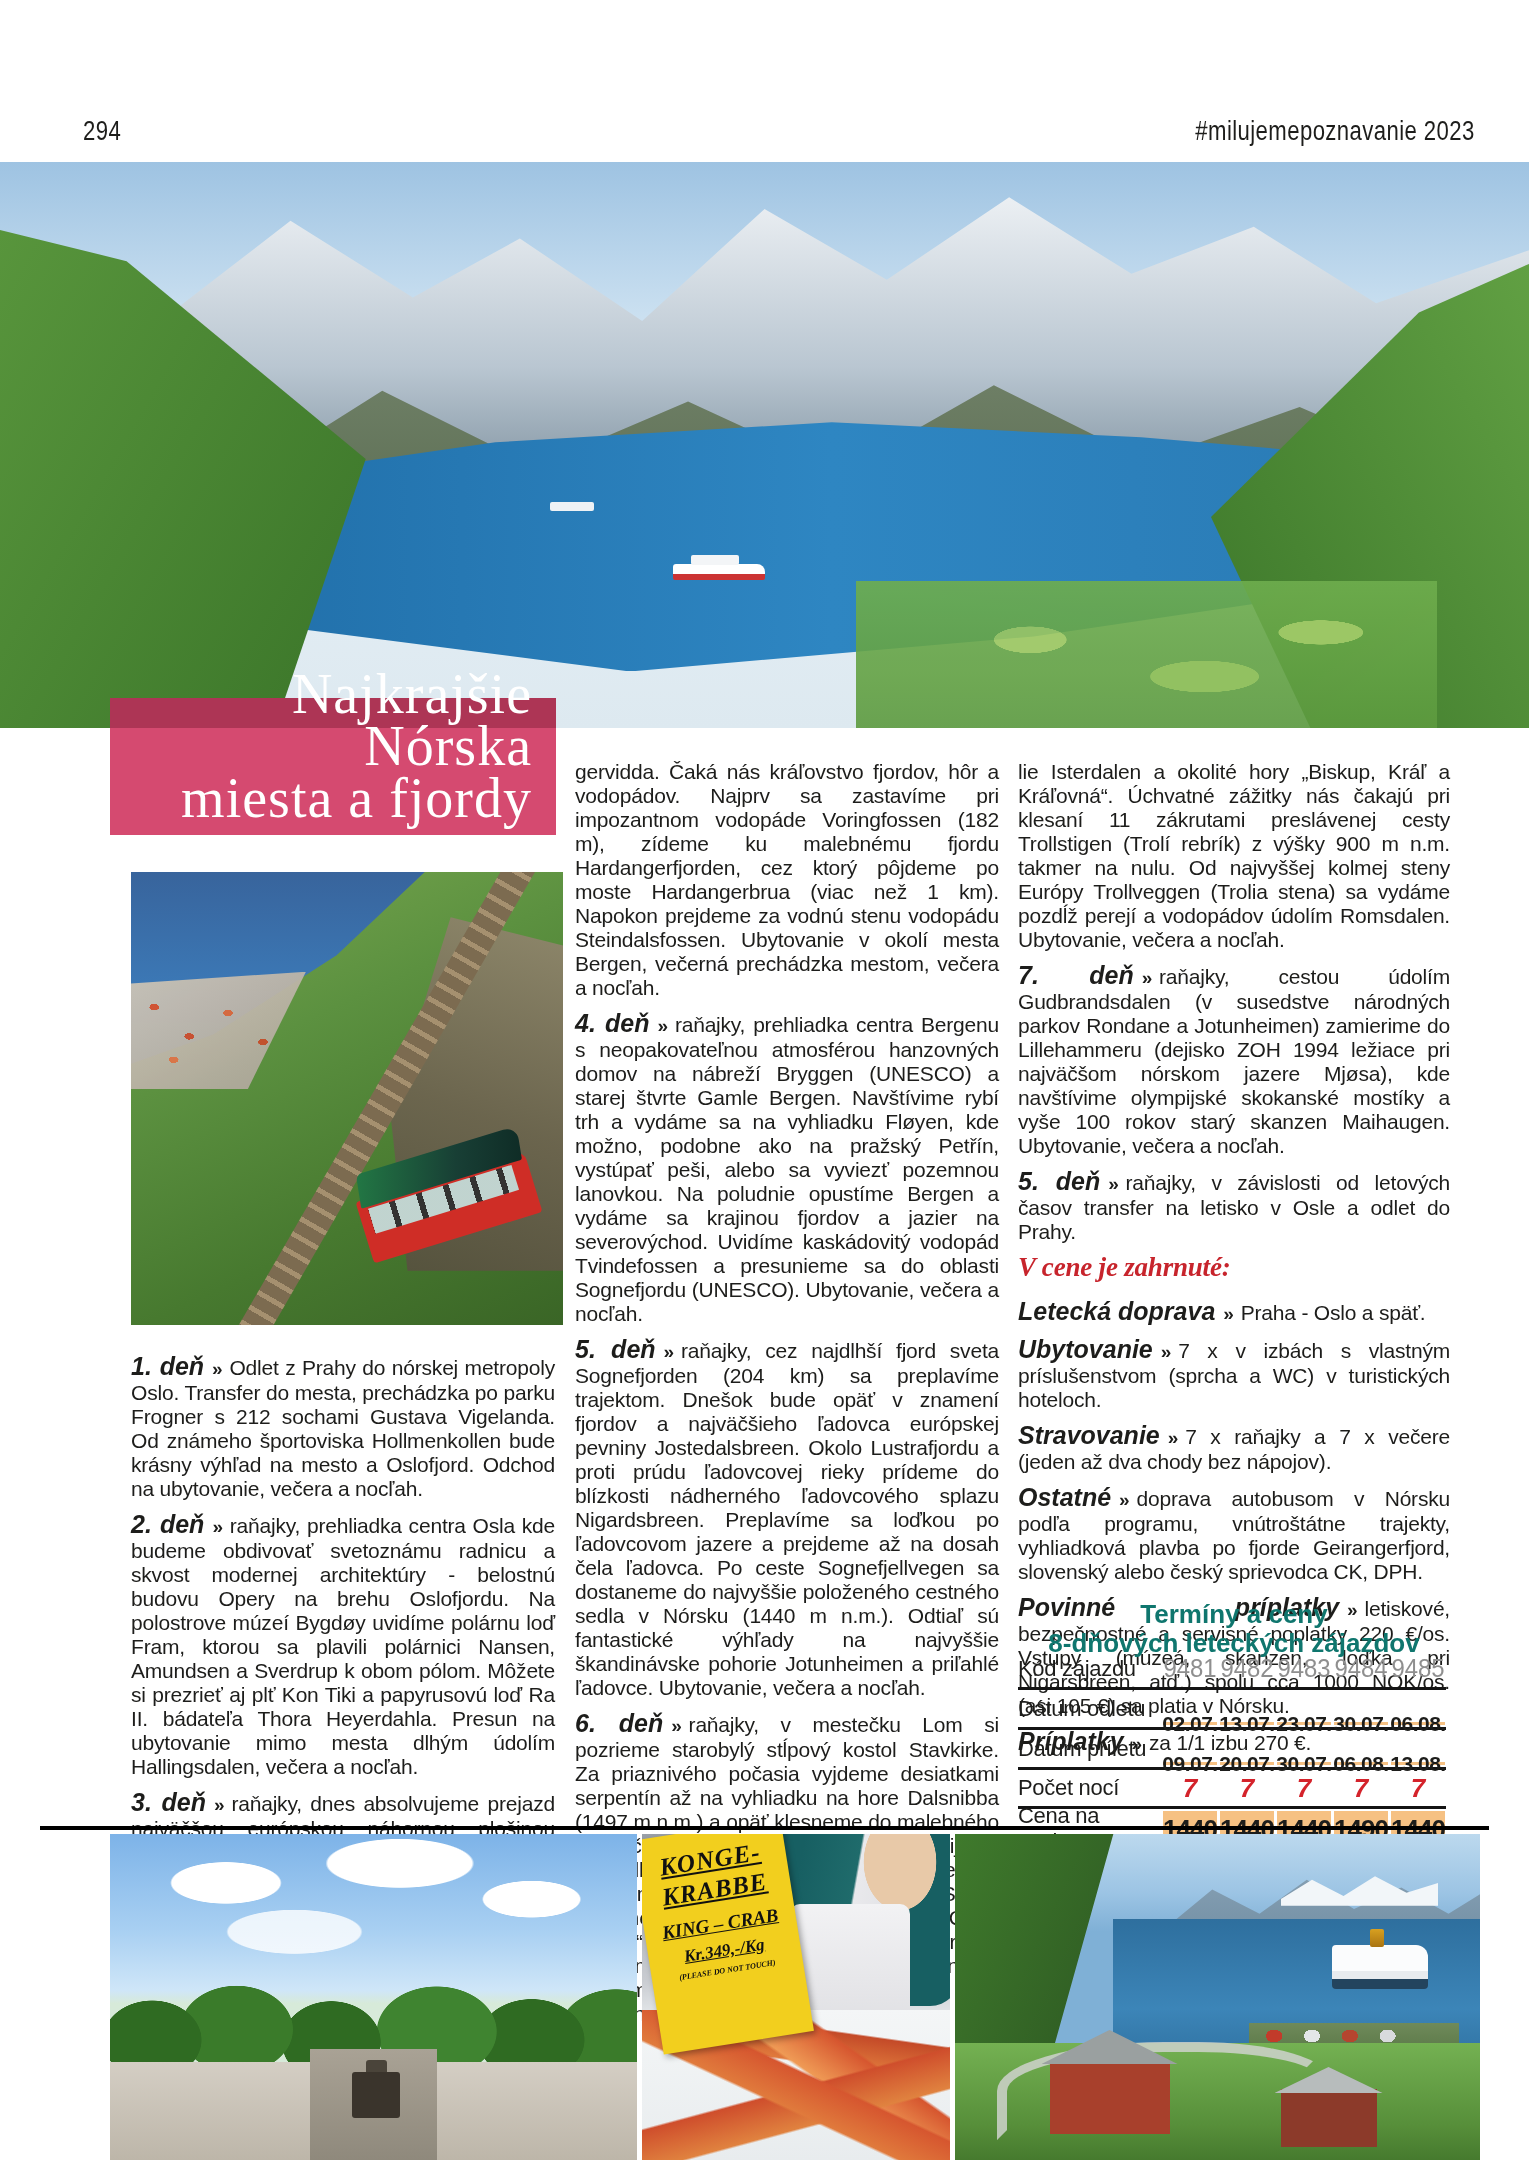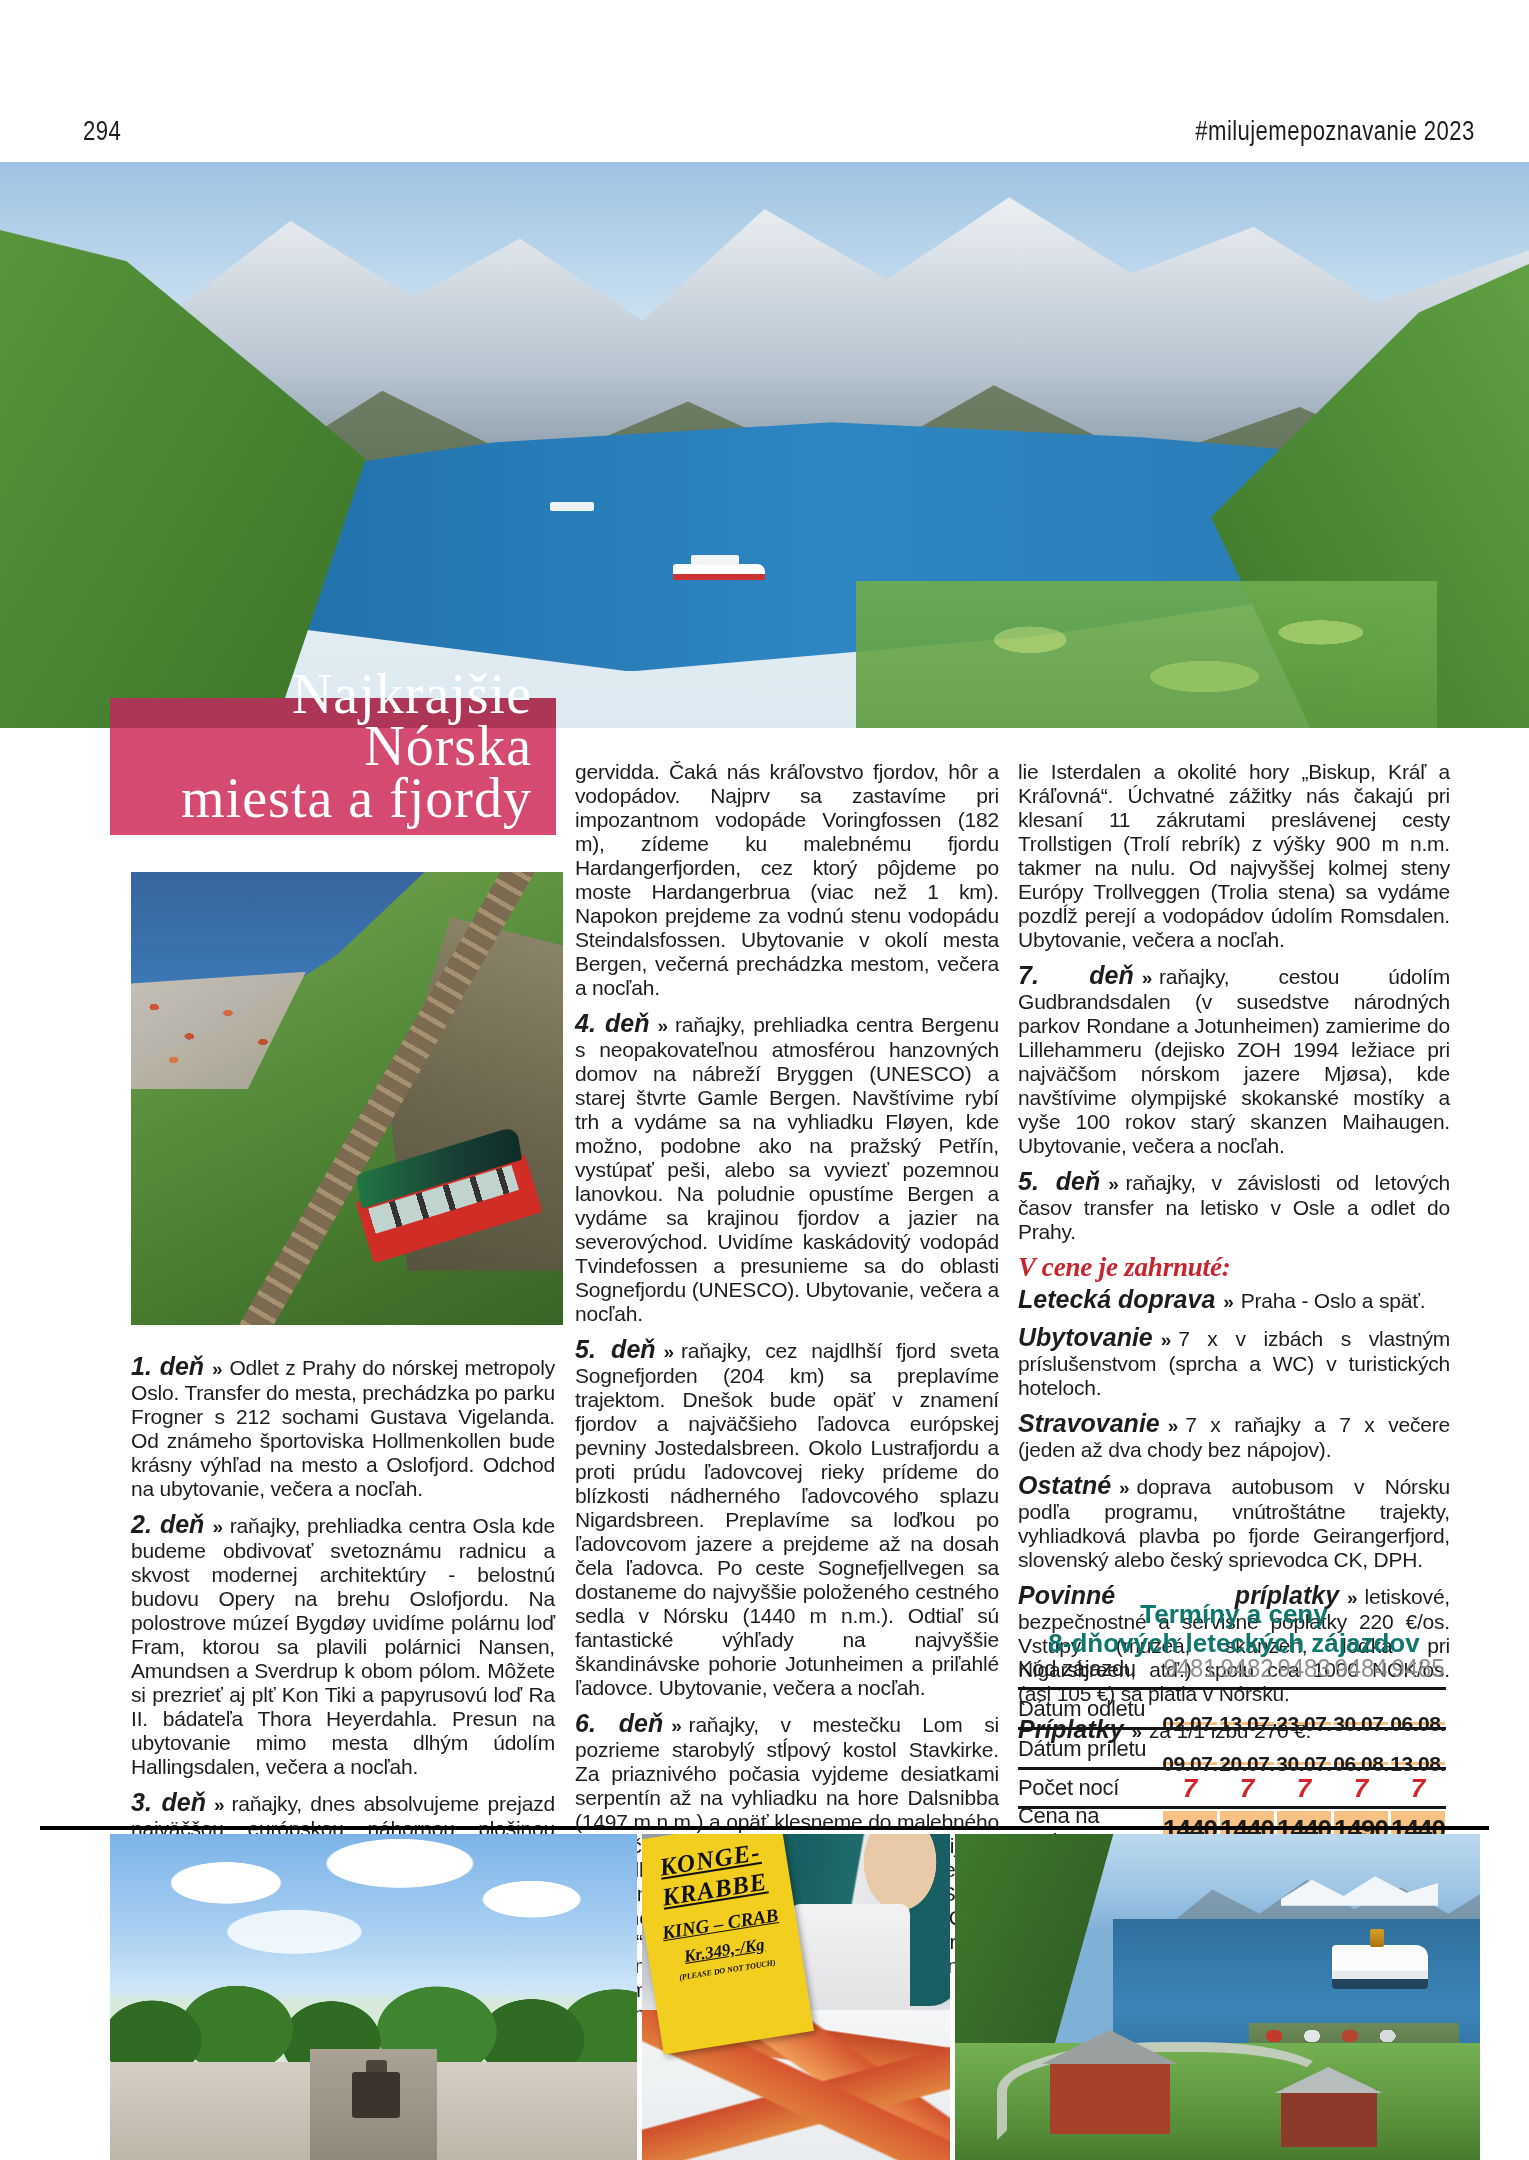--- a/index.html
+++ b/index.html
@@ -61,21 +61,21 @@
   
   .col{position:absolute;width:424px;font-size:21px;line-height:24px;text-align:justify;letter-spacing:-.2px;}
   .col p{margin:0 0 11px 0;}
   .col1{left:131px;top:1354px;}
   .col2{left:575px;top:760px;}
   .col3{left:1018px;top:760px;width:432px;}
   .lead{font-family:Liberation Sans, sans-serif;font-style:italic;font-weight:bold;font-size:25px;letter-spacing:0;}
   .lead:empty{display:none;}
   .guill{font-weight:bold;font-size:19px;margin:0 7px 0 8px;}
   .guill:empty{display:none;}
-  .incl-head{font-family:"Liberation Serif",serif;font-style:italic;font-weight:bold;color:#c7242c;font-size:27px;margin:4px 0 8px 0;text-align:left;}
+  .incl-head{font-family:"Liberation Serif",serif;font-style:italic;font-weight:bold;color:#c7242c;font-size:27px;margin:4px 0 20px 0;text-align:left;}
 
   
   .tbl-title{position:absolute;left:1018px;top:1600px;width:432px;text-align:center;color:#0f766e;font-weight:bold;font-size:26px;line-height:29px;}
   .ptable{position:absolute;left:1018px;top:1652px;width:428px;}
   .prow{display:flex;align-items:stretch;}
   .plabel{width:142px;flex:none;display:flex;align-items:center;font-size:22px;letter-spacing:-.3px;}
   .pcell{width:54px;margin-left:3px;flex:none;display:flex;align-items:center;justify-content:center;}
   .row-code{height:33px;}
   .row-code .pcell{color:#8f8f8f;font-size:26px;transform:scaleX(.92);}
   .row-date{height:33px;}

